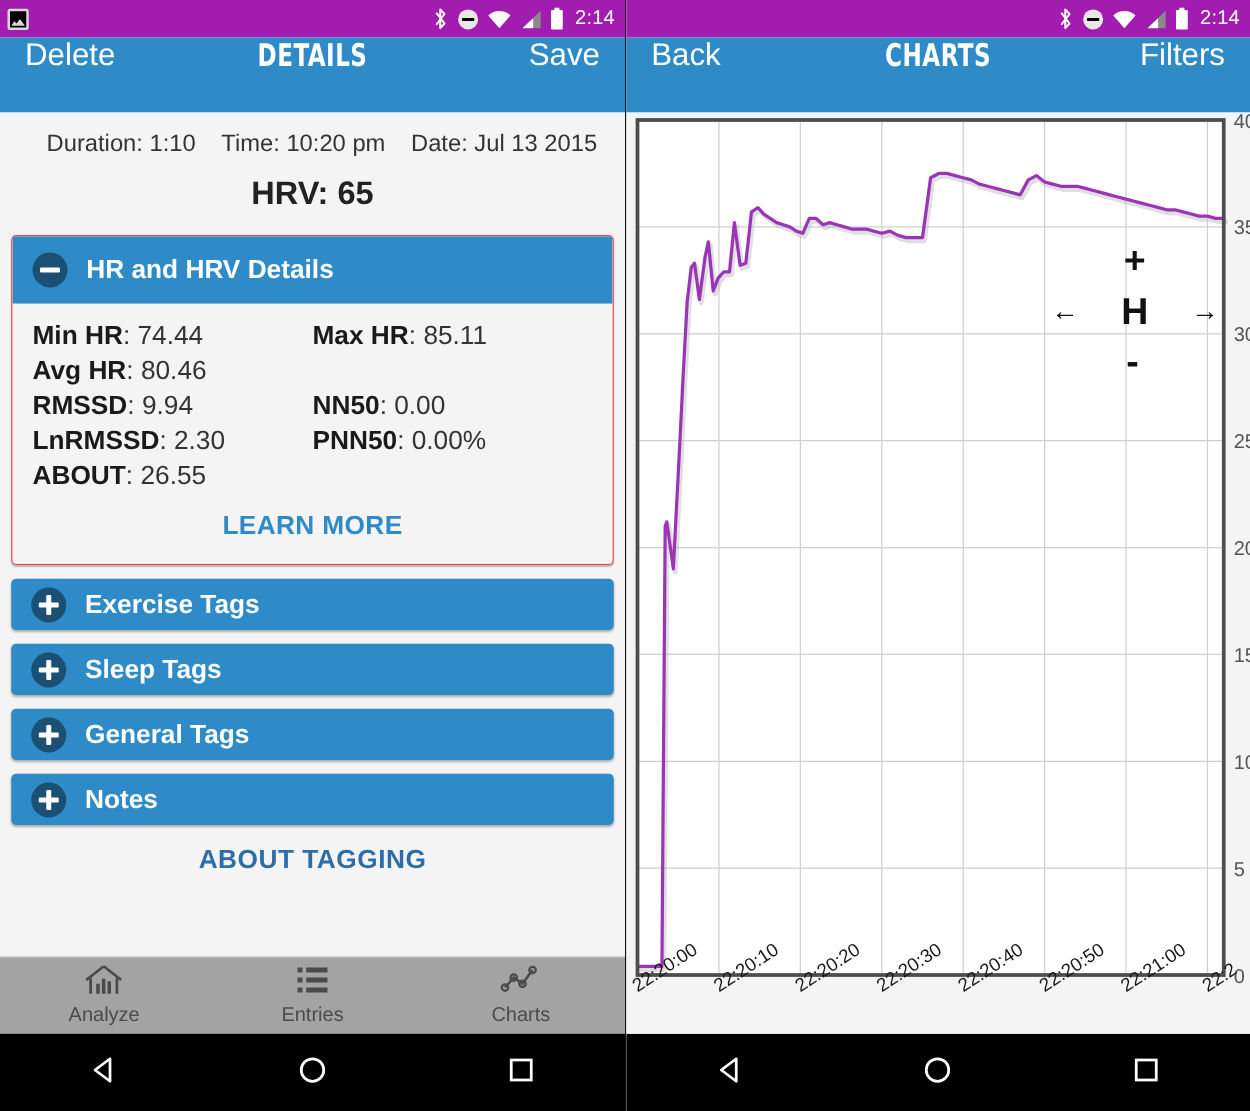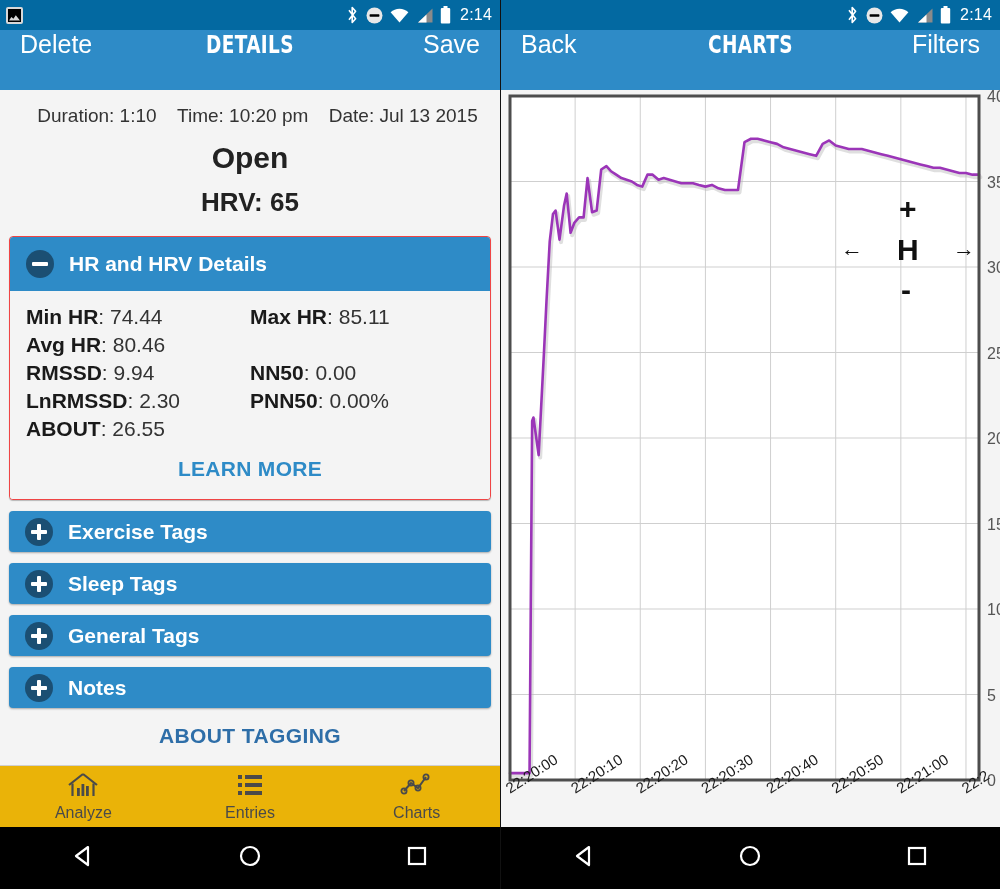--- a/index.html
+++ b/index.html
@@ -20,21 +20,21 @@
     display: flex;
     flex-direction: column;
     background: #f4f4f4;
     overflow: hidden;
   }
   .pane.right { border-left: 1px solid #111; }
 
   
   .statusbar {
     height: 30px;
-    background: #0369a1;
+    background: #a21caf;
     color: #fff;
     display: flex;
     align-items: center;
     padding: 0 8px 0 6px;
     flex: 0 0 30px;
   }
   .sb-left { display: flex; align-items: center; gap: 4px; flex: 1; }
   .sb-right { display: flex; align-items: center; gap: 7px; }
   .photo-icon {
     width: 17px; height: 17px;
@@ -199,21 +199,21 @@
     color: #2e6ea8;
     font-weight: bold;
     font-size: 21px;
     letter-spacing: 0.4px;
     margin-top: 16px;
   }
 
   
   .tabbar {
     height: 62px;
-    background: #eab308;
+    background: #a3a3a3;
     border-top: 1px solid #cfcfcf;
     display: flex;
     flex: 0 0 62px;
   }
   .tab {
     flex: 1;
     display: flex;
     flex-direction: column;
     align-items: center;
     justify-content: center;
@@ -307,21 +307,20 @@
     </div>
 
     <div class="body-left">
 
       <div class="meta-row">
         <span>Duration: 1:10</span>
         <span>Time: 10:20 pm</span>
         <span>Date: Jul 13 2015</span>
       </div>
 
-      <div class="open-title">Open</div>
       <div class="hrv-title">HRV: 65</div>
 
       <div class="card">
         <div class="card-head">
           <span class="pm"></span>
           <span class="label">HR and HRV Details</span>
         </div>
         <div class="card-body">
           <div class="stats">
             <div><b>Min HR</b><span>: </span><span>74.44</span></div>

